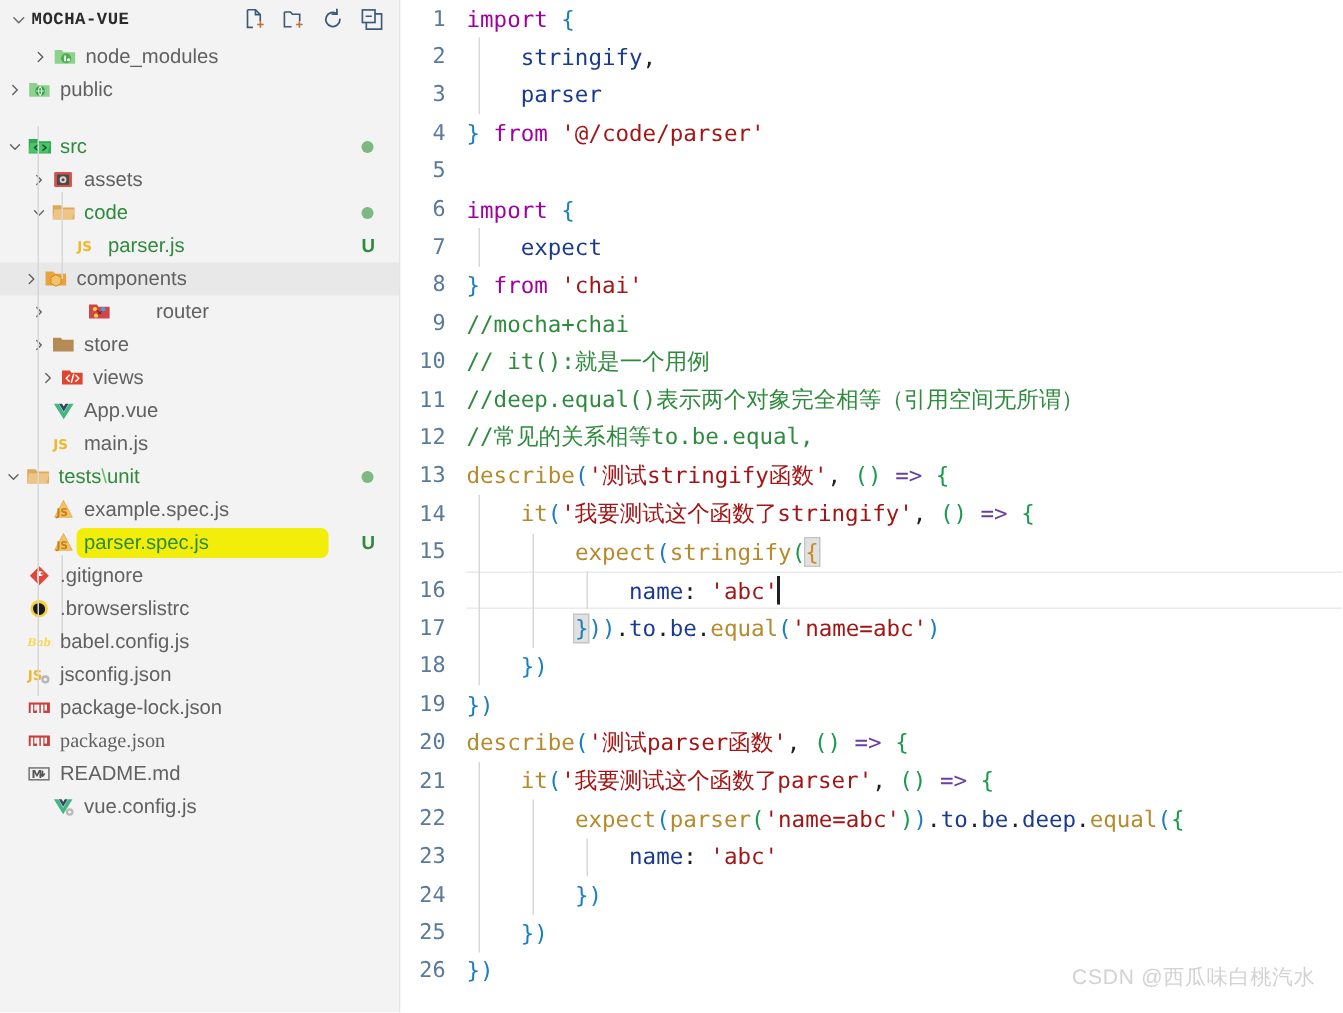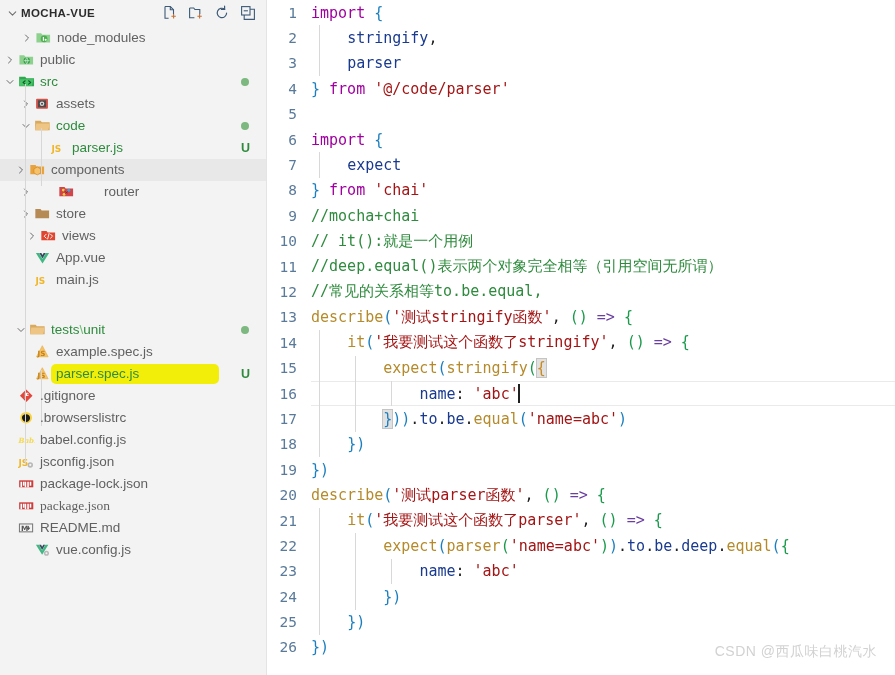--- a/index.html
+++ b/index.html
@@ -26,20 +26,21 @@
     overflow: hidden;
     border-right: 1px solid #e4e4e4;
     box-sizing: border-box;
   }
   .explorer-header {
     height: 26px;
     display: flex;
     align-items: center;
     padding: 0 6px 0 4px;
     box-sizing: border-box;
+    font-family: Liberation Mono, monospace;
   }
   .exp-chevron {
     width: 16px; height: 16px;
     display: inline-flex; align-items: center; justify-content: center;
     color: #6e6e6e;
     flex: 0 0 16px;
   }
   .exp-title {
     font-size: 11.5px;
     font-weight: bold;
@@ -290,21 +291,21 @@
           </span>
           <span class="ficon">
             <svg width="17" height="16" viewBox="0 0 18 17">
               <path d="M1.5 3.5h5l1.3 1.6h8.2v8.2H1.5z" fill="#8ed18e"></path>
               <circle cx="9.3" cy="9.2" r="3.4" fill="#2f9e44"></circle>
               <path d="M6.3 9.2h6M9.3 5.9c1.6 1.8 1.6 4.8 0 6.6M9.3 5.9c-1.6 1.8-1.6 4.8 0 6.6" fill="none" stroke="#d9f2d9" stroke-width=".8"></path>
             </svg>
           </span>
           <span class="label">public</span>
         </div>
-        <div class="row" style="padding-left: 3px;">
+        <div class="row" style="padding-left: 3px; margin-top: 16px;">
           <span class="twisty">
             <svg width="12" height="12" viewBox="0 0 16 16">
               <path d="M4 6 l4 4 l4 -4" fill="none" stroke="#616161" stroke-width="1.25" stroke-linecap="round" stroke-linejoin="round"></path>
             </svg>
           </span>
           <span class="ficon">
             <svg width="17" height="16" viewBox="0 0 18 17">
               <path d="M1.2 2.8h6.4l1.3 1.6h8.1v8.7H1.2z" fill="#2fa84f"></path>
               <path d="M2.2 5.6h14.2l-1.6 6.9H1.2z" fill="#49c46a"></path>
               <path d="M7.6 7.2 5.3 9l2.3 1.8M11.2 7.2 13.5 9l-2.3 1.8" fill="none" stroke="#0d5c22" stroke-width="1.1" stroke-linecap="round" stroke-linejoin="round"></path>
@@ -424,21 +425,21 @@
         </div>
         <div class="row" style="padding-left: 19px;">
           <span class="twisty empty"></span>
           <span class="ficon">
             <svg width="17" height="16" viewBox="0 0 18 17">
               <text x="1.5" y="12.3" font-family="DejaVu Sans, sans-serif" font-size="9.5" font-weight="bold" fill="#f0b72b">JS</text>
             </svg>
           </span>
           <span class="label">main.js</span>
         </div>
-        <div class="row" style="padding-left: 14px; margin-top: 28px;">
+        <div class="row" style="padding-left: 2px;">
           <span class="twisty">
             <svg width="12" height="12" viewBox="0 0 16 16">
               <path d="M4 6 l4 4 l4 -4" fill="none" stroke="#616161" stroke-width="1.25" stroke-linecap="round" stroke-linejoin="round"></path>
             </svg>
           </span>
           <span class="ficon">
             <svg width="17" height="16" viewBox="0 0 18 17">
               <path d="M1.2 3.0h5.8l1.3 1.6h8.3v8.5H1.2z" fill="#d9a95c"></path>
               <path d="M2.4 5.9h14.4l-1.8 7.2H1.2z" fill="#efc585"></path>
             </svg>

